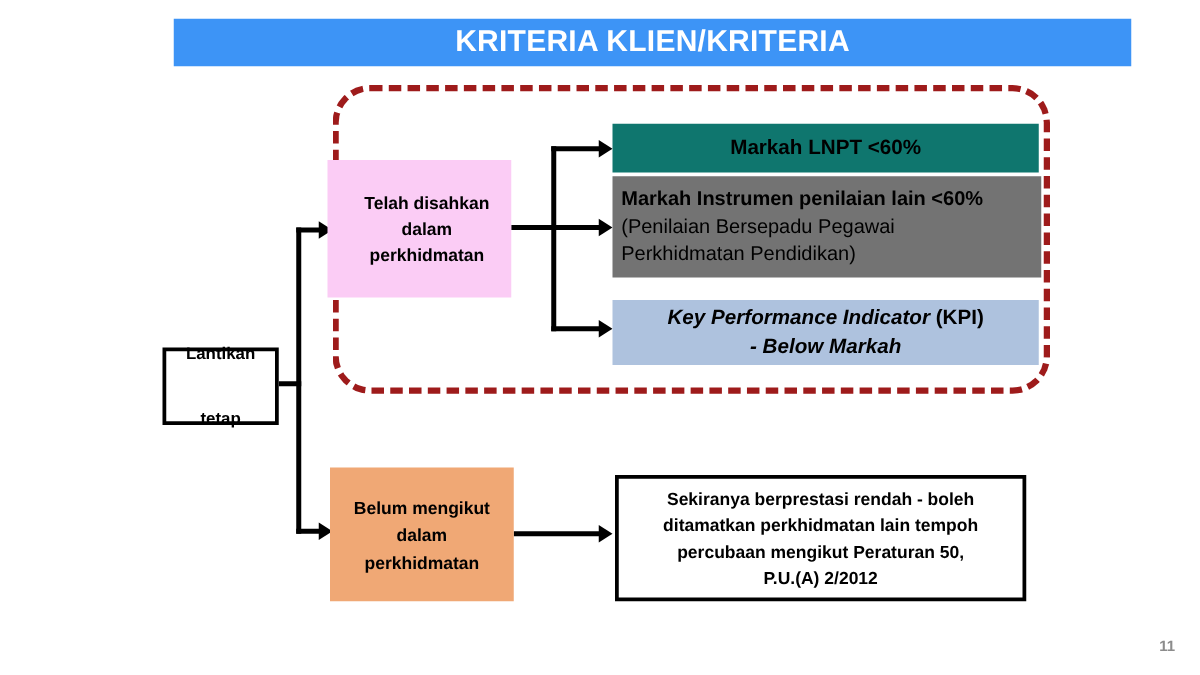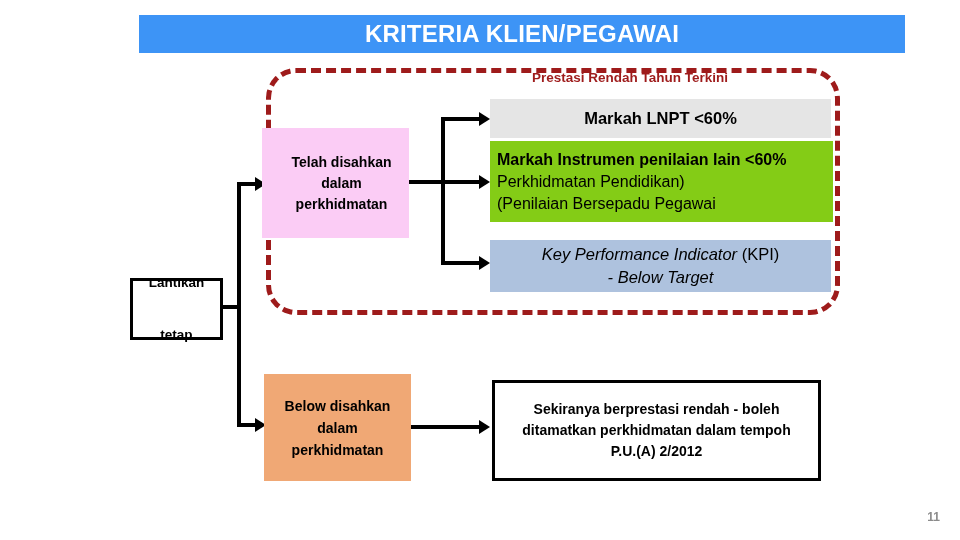--- a/index.html
+++ b/index.html
@@ -86,51 +86,51 @@
     line-height: 21px;
     padding-left: 12px;
   }
 
   
   #box-lnpt {
     left: 490px;
     top: 99px;
     width: 341px;
     height: 39px;
-    background: #e5e5e5;
+    background: #0f766e;
     font-size: 16.5px;
     font-weight: bold;
   }
 
   
   #box-instrumen {
     left: 490px;
     top: 141px;
     width: 343px;
     height: 81px;
-    background: #84cc16;
+    background: #737373;
     align-items: flex-start;
     justify-content: center;
     text-align: left;
     padding-left: 7px;
     font-size: 16px;
     line-height: 22px;
   }
   #box-instrumen .line-bold { font-weight: bold; display: block; }
   #box-instrumen .line-norm { font-weight: normal; display: block; }
 
   
   #box-kpi {
     left: 490px;
     top: 240px;
     width: 341px;
     height: 52px;
     background: #aec2de;
     font-size: 16.5px;
-    font-weight: normal;
+    font-weight: bold;
     line-height: 23px;
   }
   #box-kpi .kpi-italic { font-style: italic; }
   #box-kpi .kpi-roman { font-style: normal; }
 
   
   #box-lantikan {
     left: 130px;
     top: 278px;
     width: 93px;
@@ -193,25 +193,24 @@
     font-size: 12px;
     font-weight: bold;
   }
 </style>
 </head>
 <body>
 
 <div id="slide">
 
   <div id="title-bar">
-    <span class="title-text">KRITERIA KLIEN/PEGAWAI</span>
+    <span class="title-text">KRITERIA KLIEN/KRITERIA</span>
   </div>
 
   <div id="dashed-group"></div>
-  <div id="group-caption">Prestasi Rendah Tahun Terkini</div>
 
   <div class="ln" style="left:223px; top:305px; width:18px; height:4px;"></div>
 
   <div class="ln" style="left:237px; top:182px; width:4px; height:245px;"></div>
 
   <div class="ln" style="left:237px; top:182px; width:23px; height:4px;"></div>
   <div class="arrow-head" style="left:255px; top:177px;"></div>
 
   <div class="ln" style="left:237px; top:423px; width:23px; height:4px;"></div>
   <div class="arrow-head" style="left:255px; top:418px;"></div>
@@ -241,36 +240,37 @@
     <span>dalam</span>
     <span>perkhidmatan</span>
   </div>
 
   <div class="box" id="box-lnpt">
     <span>Markah LNPT &lt;60%</span>
   </div>
 
   <div class="box" id="box-instrumen">
     <span class="line-bold">Markah Instrumen penilaian lain &lt;60%</span>
+    <span class="line-norm">(Penilaian Bersepadu Pegawai</span>
     <span class="line-norm">Perkhidmatan Pendidikan)</span>
-    <span class="line-norm">(Penilaian Bersepadu Pegawai</span>
   </div>
 
   <div class="box" id="box-kpi">
     <span><span class="kpi-italic">Key Performance Indicator</span><span class="kpi-roman"> (KPI)</span></span>
-    <span class="kpi-italic">- Below Target</span>
+    <span class="kpi-italic">- Below Markah</span>
   </div>
 
   <div class="box" id="box-belum">
-    <span>Below disahkan</span>
+    <span>Belum mengikut</span>
     <span>dalam</span>
     <span>perkhidmatan</span>
   </div>
 
   <div class="box" id="box-note">
     <span>Sekiranya berprestasi rendah - boleh</span>
-    <span>ditamatkan perkhidmatan dalam tempoh</span>
+    <span>ditamatkan perkhidmatan lain tempoh</span>
+    <span>percubaan mengikut Peraturan 50,</span>
     <span>P.U.(A) 2/2012</span>
   </div>
 
   <div id="page-number">11</div>
 
 </div>
 
 </body></html>

